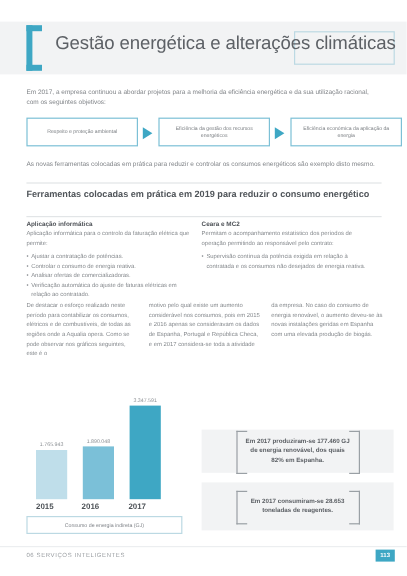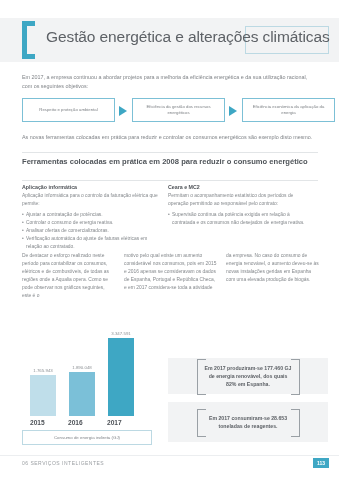--- a/index.html
+++ b/index.html
@@ -168,21 +168,21 @@
       <span>Eficiência da gestão dos recursos energéticos</span>
     </div>
     <div class="arrow ar2"></div>
     <div class="flow-box fb3">
       <span>Eficiência económica da aplicação da energia</span>
     </div>
   </div>
   <div class="after-flow">As novas ferramentas colocadas em prática para reduzir e controlar os consumos energéticos são exemplo disto mesmo.</div>
 
   <div class="sec-rule r1"></div>
-  <div class="sec-heading">Ferramentas colocadas em prática em 2008 para reduzir o consumo energético</div>
+  <div class="sec-heading">Ferramentas colocadas em prática em 2019 para reduzir o consumo energético</div>
   <div class="sec-rule r2"></div>
 
   <div class="col2 left">
     <div class="col-title">Aplicação informática</div>
     <div class="col-body">Aplicação informática para o controlo da faturação elétrica que permite:</div>
     <ul class="col-list">
       <li>Ajustar a contratação de potências.</li>
       <li>Controlar o consumo de energia reativa.</li>
       <li>Analisar ofertas de comercializadoras.</li>
       <li>Verificação automática do ajuste de faturas elétricas em relação ao contratado.</li>

